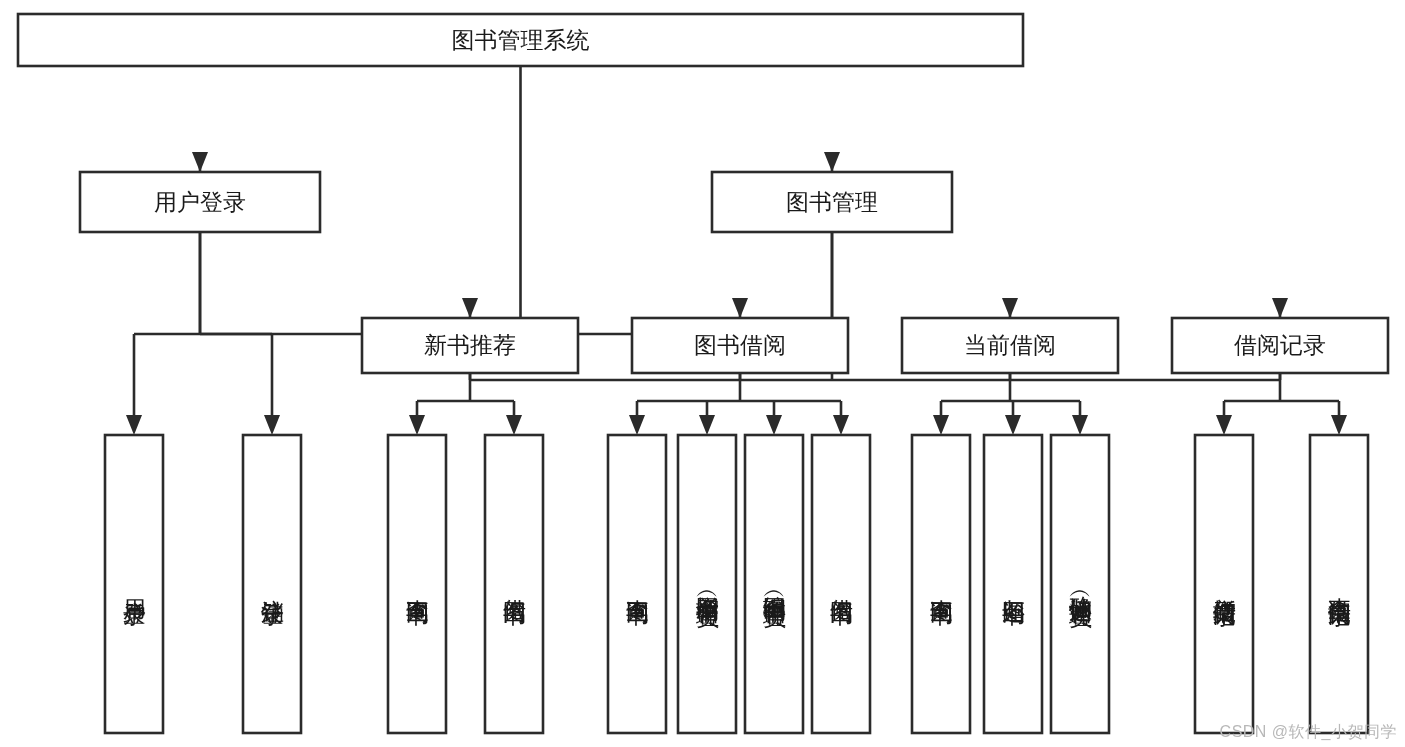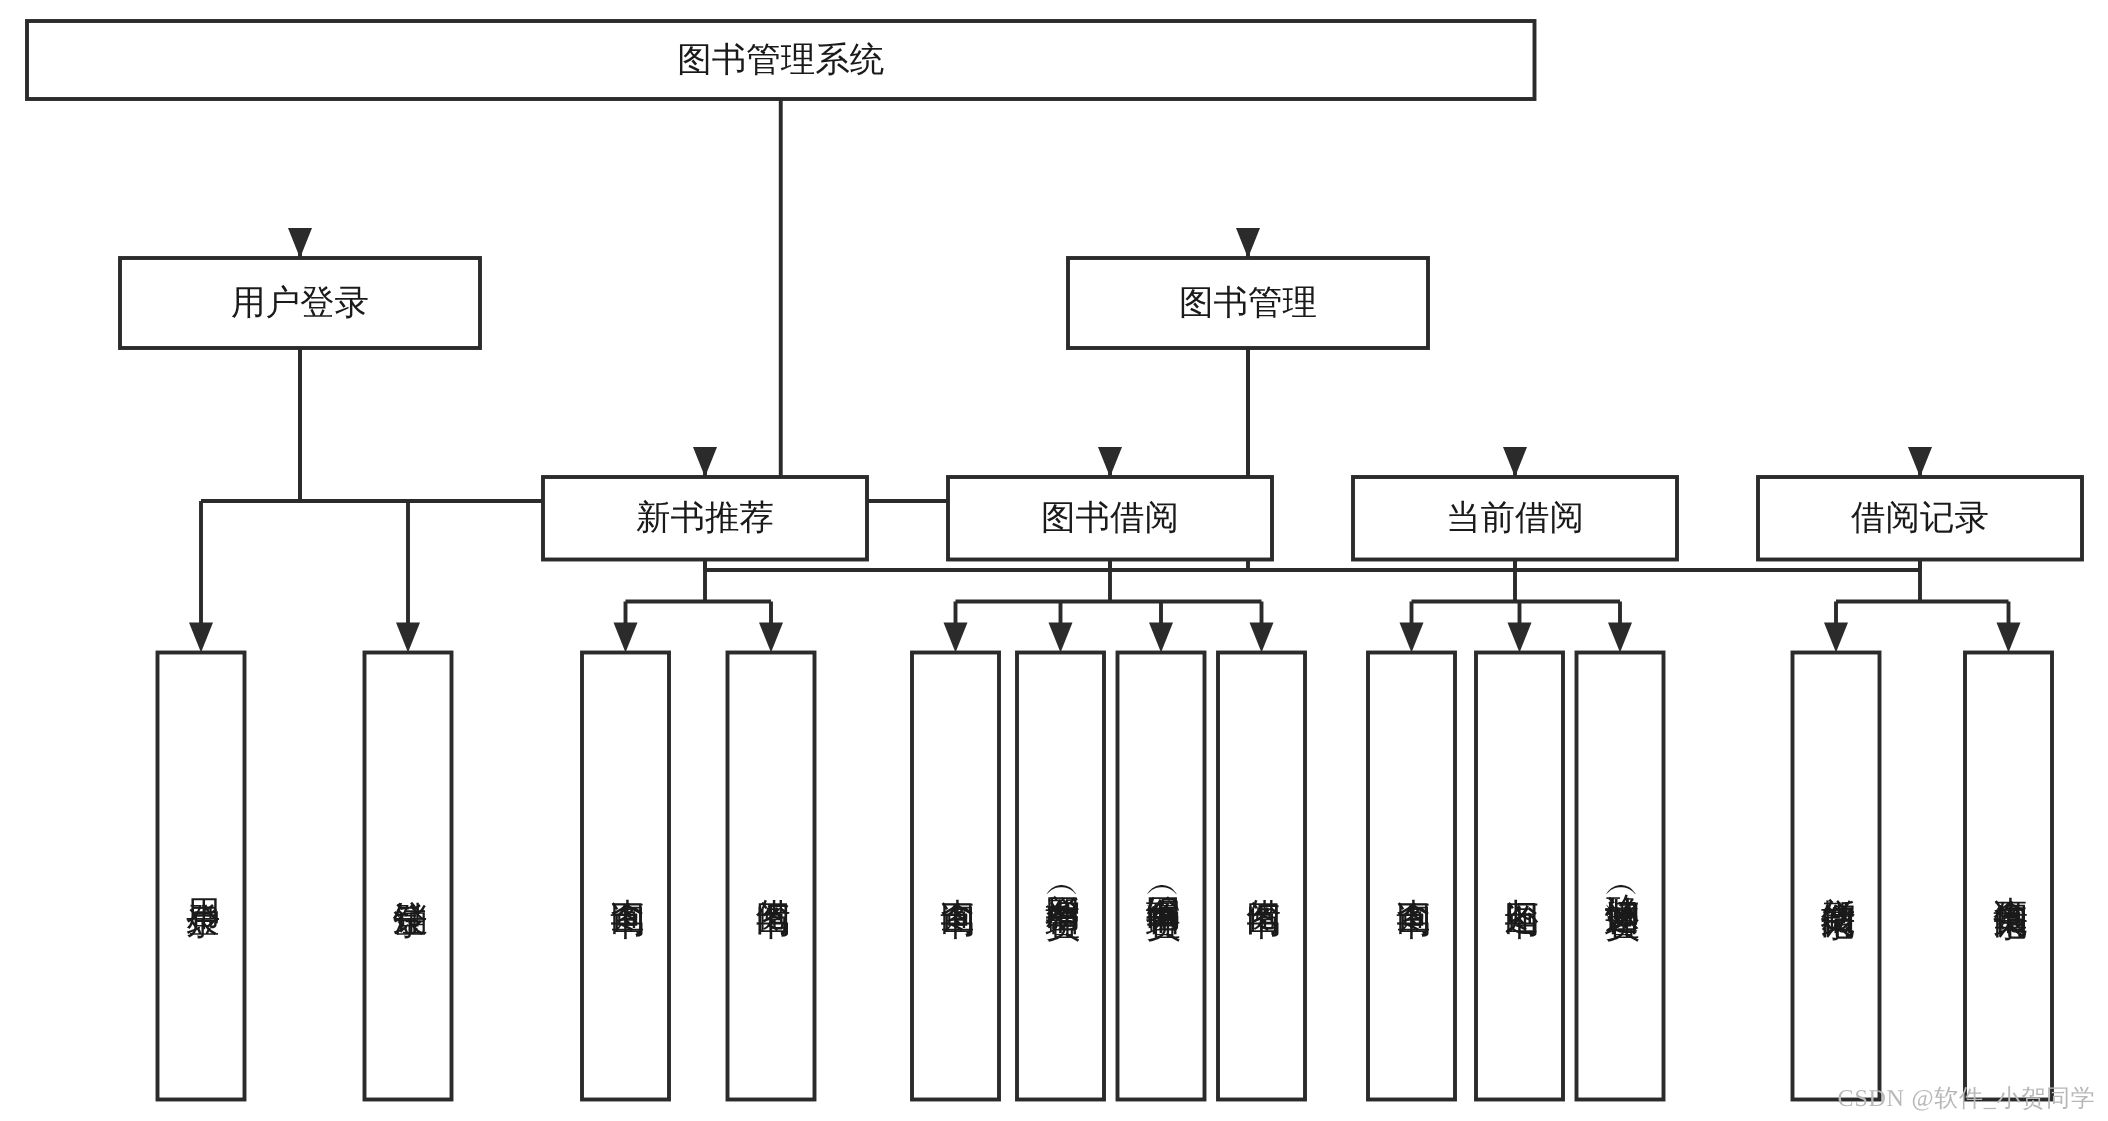--- a/index.html
+++ b/index.html
@@ -54,21 +54,21 @@
     font-size: 23px;
     fill: #1a1a1a;
     text-anchor: middle;
     writing-mode: vertical-rl;
     letter-spacing: 1.5px;
   }
   .watermark {
     position: absolute;
     right: 8px;
     bottom: 4px;
-    font-family: Liberation Serif, serif;
+    font-family: Liberation Sans, sans-serif;
     font-size: 16px;
     color: #b8b8b8;
     letter-spacing: 0.5px;
     white-space: nowrap;
     pointer-events: none;
   }
 </style>
 </head>
 <body>
 

